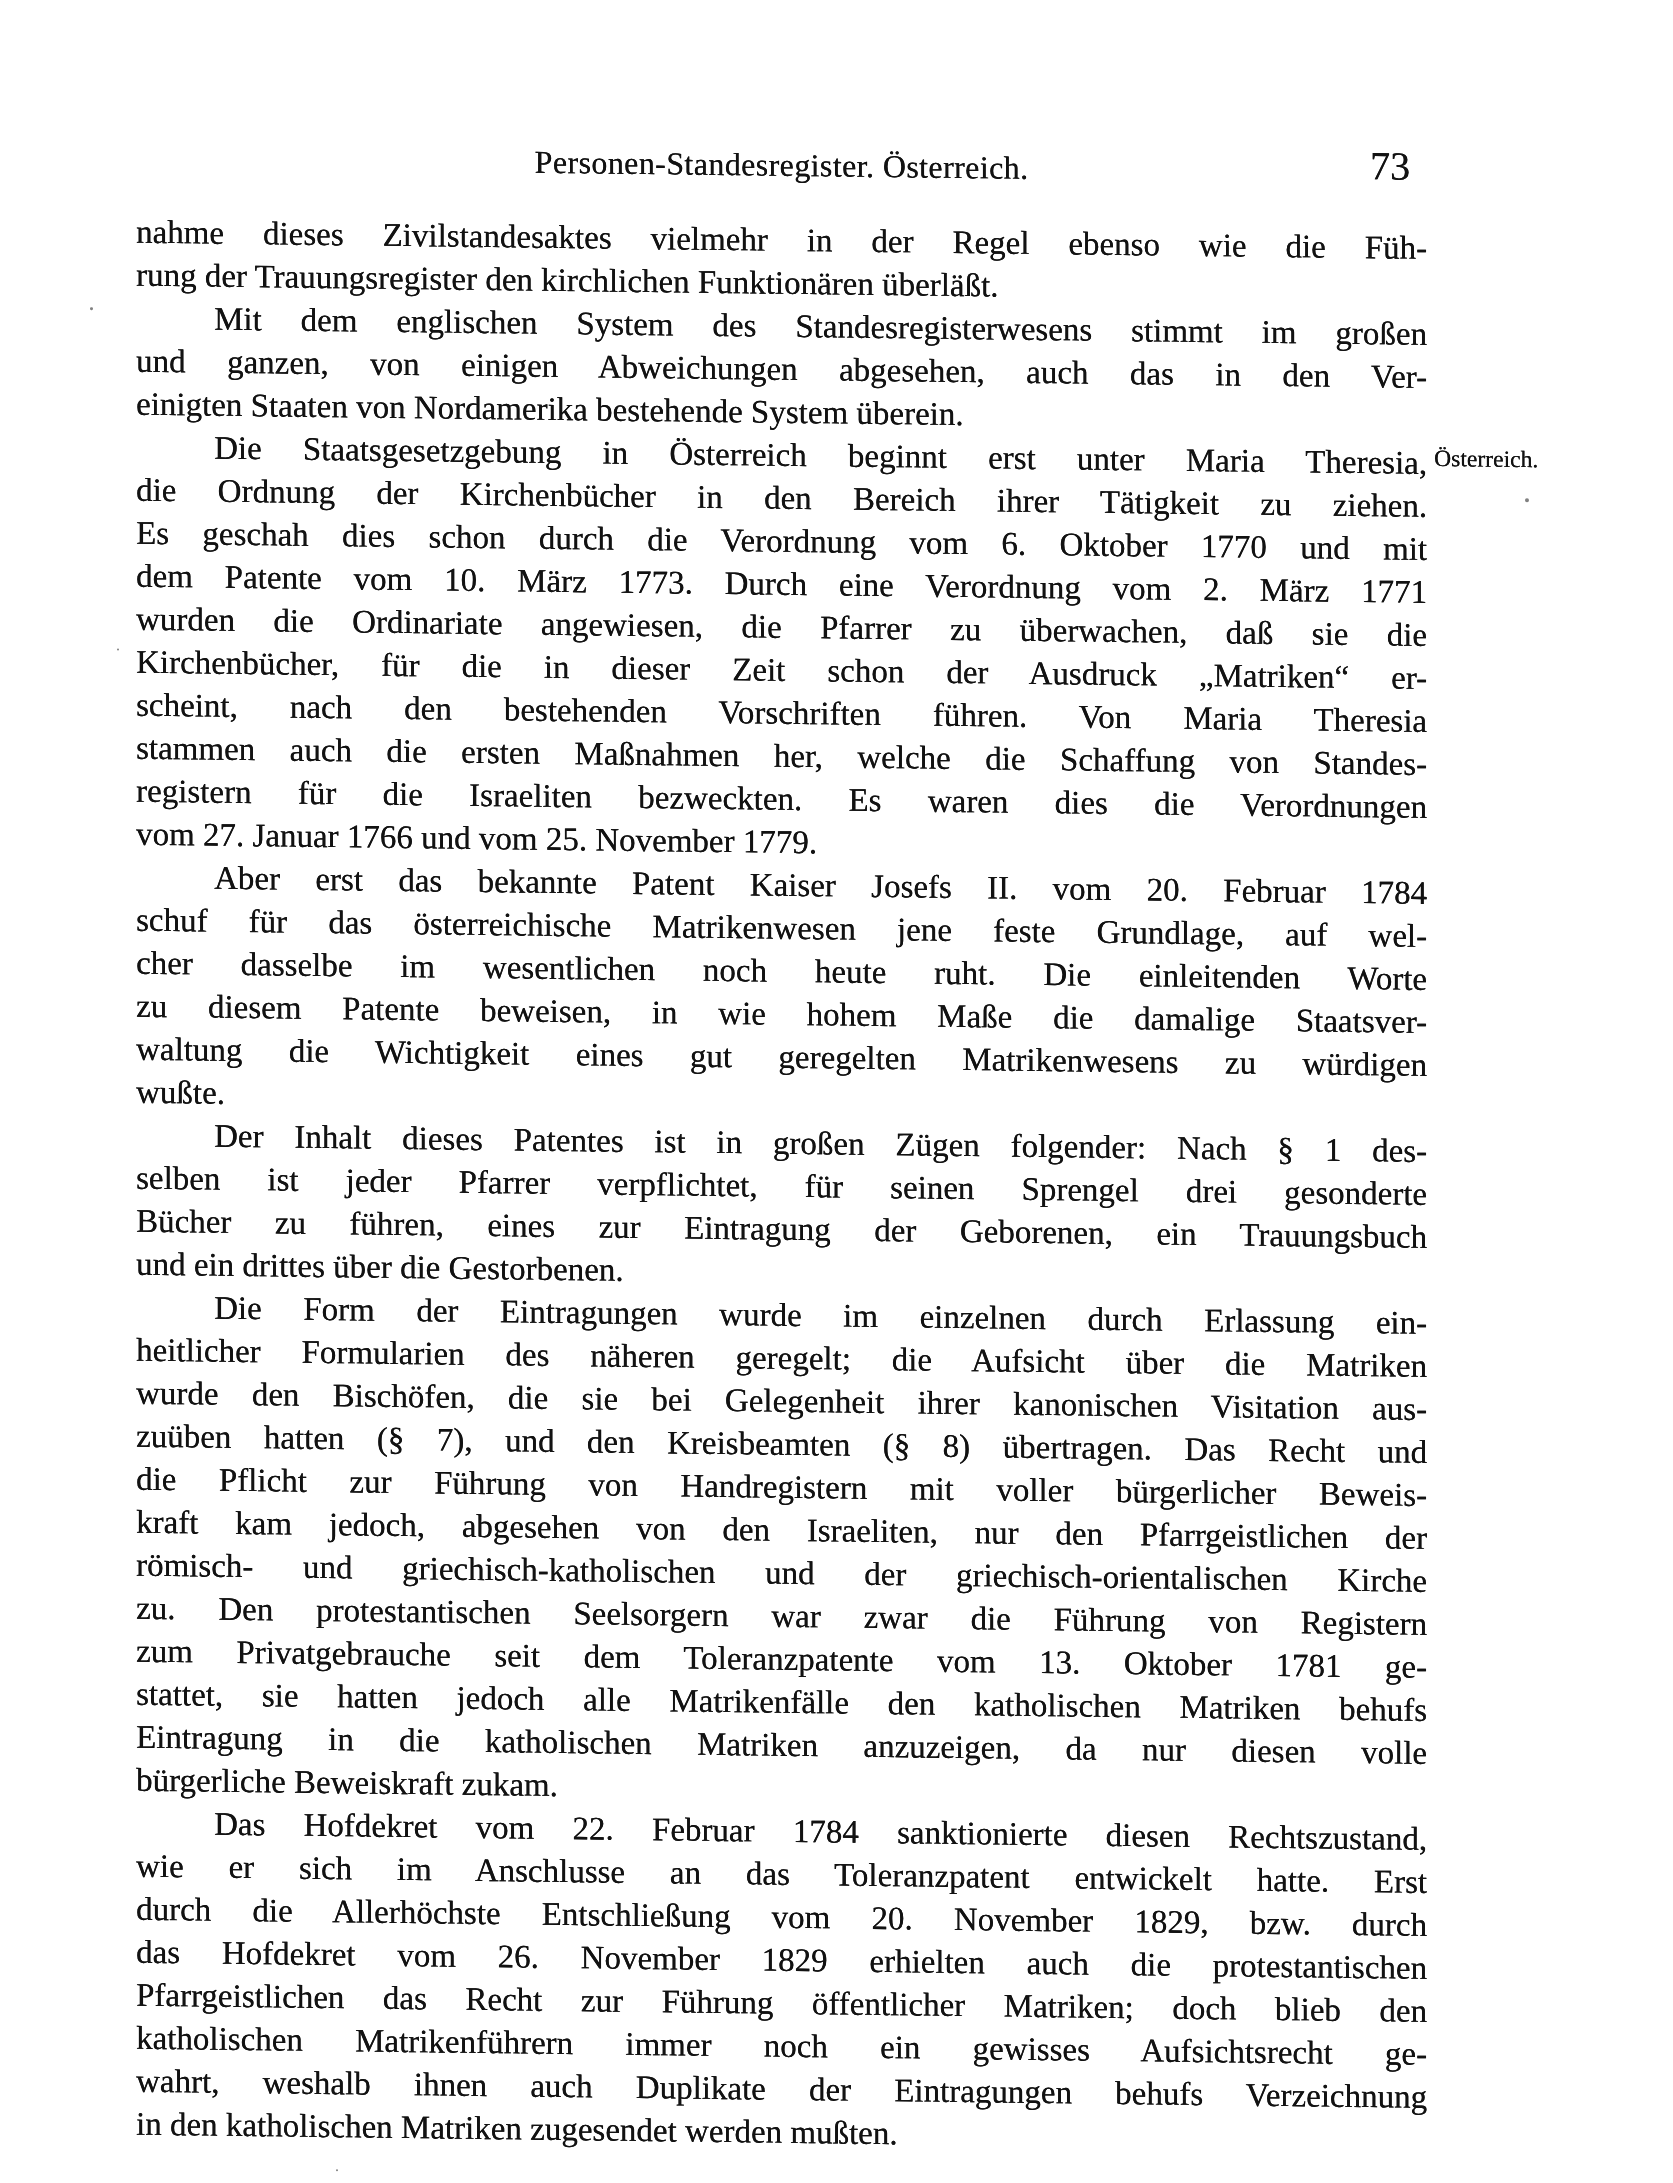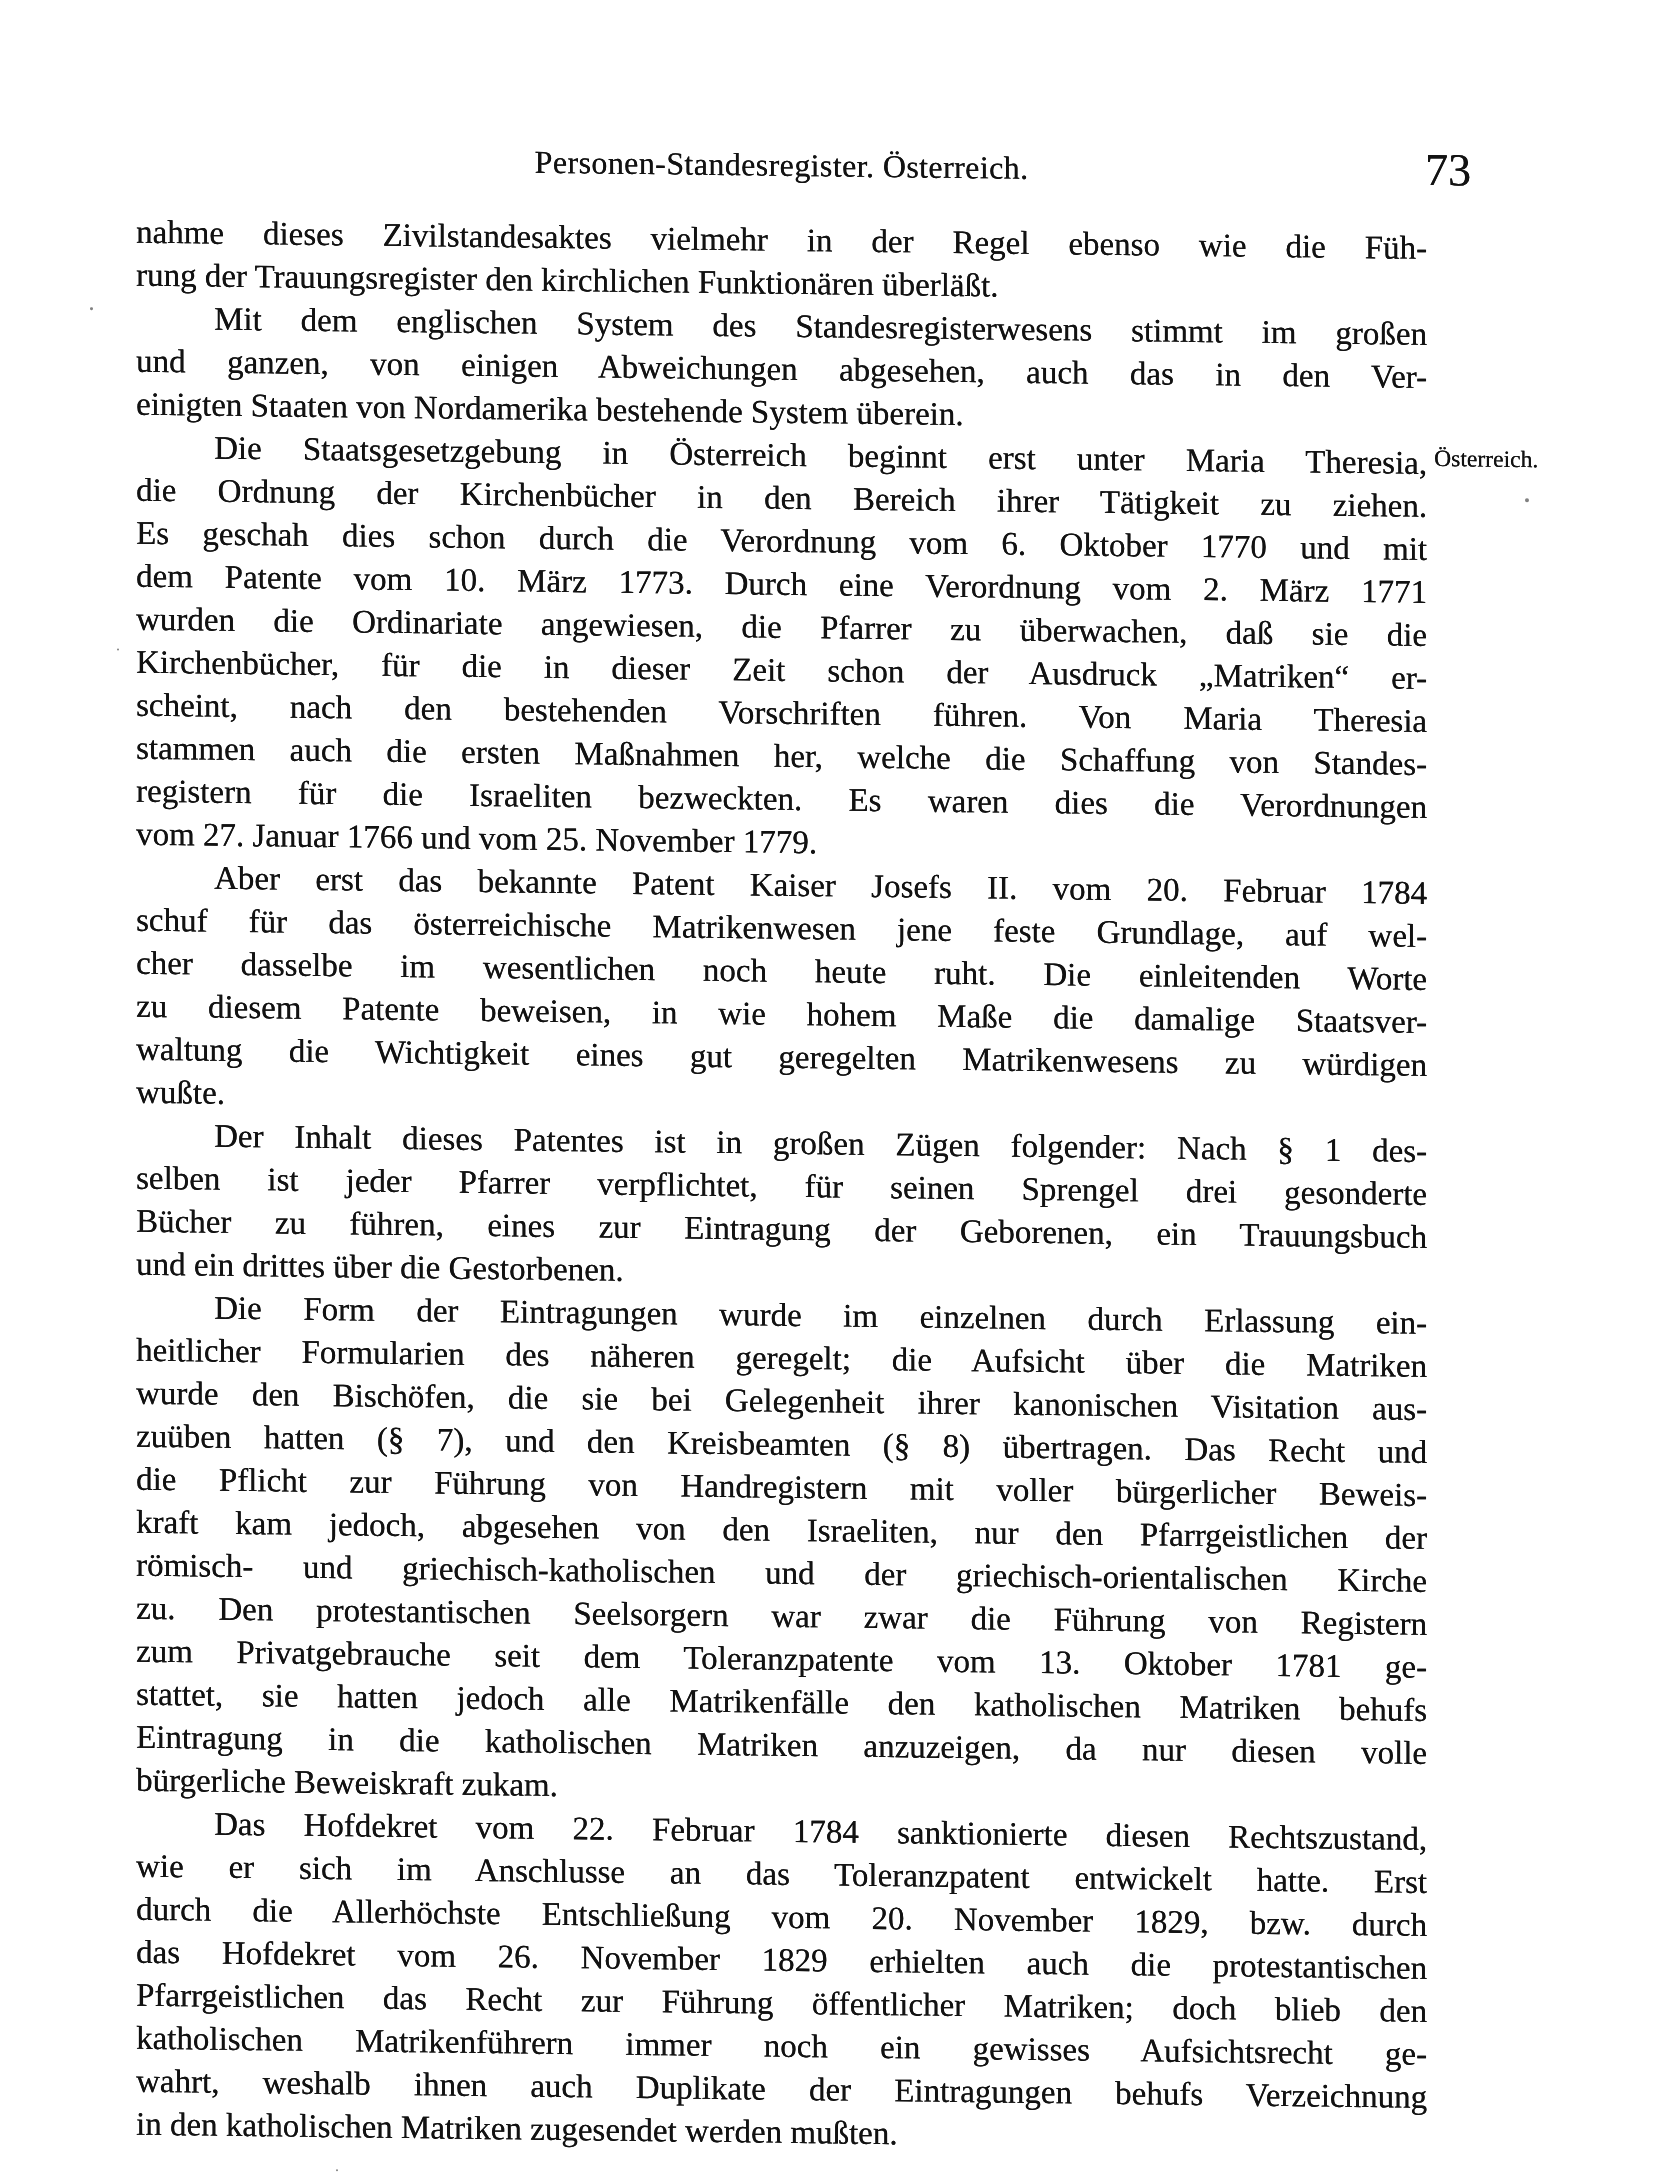--- a/index.html
+++ b/index.html
@@ -27,23 +27,23 @@
     top: 137px;
     width: 1291px;
     text-align: center;
     font-size: 32px;
     letter-spacing: 0.4px;
     white-space: nowrap;
     text-shadow: 0.2px 0 0 currentColor;
   }
   .page-number {
     position: absolute;
-    left: 1425px;
+    left: 1370px;
     top: 129px;
-    font-size: 46px;
+    font-size: 40px;
     line-height: 1;
     text-shadow: 0.2px 0 0 currentColor;
   }
   .text-block {
     position: absolute;
     left: 136px;
     top: 209px;
     width: 1291px;
     font-size: 33px;
     line-height: 43px;

